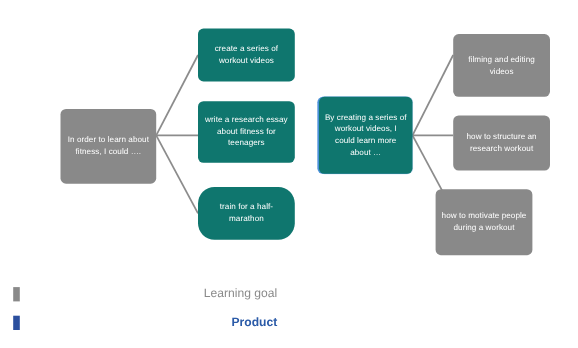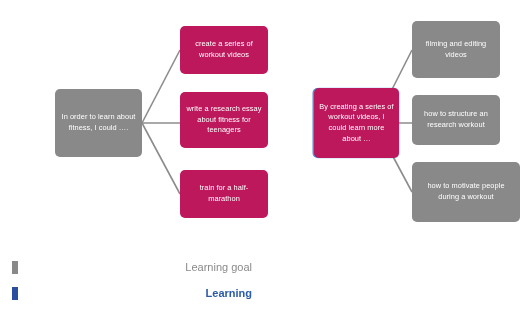--- a/index.html
+++ b/index.html
@@ -37,40 +37,41 @@
     text-align: center;
     color: #ffffff;
     font-size: 7.4px;
     line-height: 1.42;
     padding: 3px 5px;
     letter-spacing: 0.05px;
     z-index: 2;
   }
   .node-goal {
     background: #898989;
+    margin-top: 10px;
   }
   .node-product {
-    background: #be185d;
+    background: #0f766e;
   }
   .node-text {
     display: block;
     width: 100%;
   }
   .node-selected {
     box-shadow: -1.5px 0 0 0 #4a90d9, 0 0 0 0.5px rgba(74,144,217,0.35);
   }
   
   #node-root        { left: 55px;  top: 89px;  width: 87px;  height: 68px; }
   #node-videos      { left: 180px; top: 26px;  width: 88px;  height: 48px; }
   #node-essay       { left: 180px; top: 92px;  width: 88px;  height: 56px; }
-  #node-marathon    { left: 180px; top: 170px; width: 88px;  height: 48px; }
-  #node-center      { left: 290px; top: 88px;  width: 85px;  height: 70px; margin-left: 24px; }
+  #node-marathon    { left: 180px; top: 170px; width: 88px;  height: 48px; border-radius: 15px; }
+  #node-center      { left: 290px; top: 88px;  width: 85px;  height: 70px; }
   #node-filming     { left: 412px; top: 21px;  width: 88px;  height: 57px; }
   #node-structure   { left: 412px; top: 95px;  width: 88px;  height: 50px; }
-  #node-motivate    { left: 412px; top: 162px; width: 108px;  height: 60px; justify-content: center; }
+  #node-motivate    { left: 396px; top: 162px; width: 88px;  height: 60px; justify-content: center; }
 
   
   #legend {
     position: absolute;
     left: 12px;
     top: 254px;
     width: 240px;
   }
   .legend-row {
     display: flex;
@@ -147,17 +148,17 @@
     <span class="node-text">how to motivate people during a workout</span>
   </div>
 
   <div id="legend">
     <div class="legend-row">
       <span class="legend-swatch legend-swatch-goal"></span>
       <span class="legend-label legend-label-goal">Learning goal</span>
     </div>
     <div class="legend-row">
       <span class="legend-swatch legend-swatch-product"></span>
-      <span class="legend-label legend-label-product">Learning</span>
+      <span class="legend-label legend-label-product">Product</span>
     </div>
   </div>
 
 </div>
 
 </body></html>

